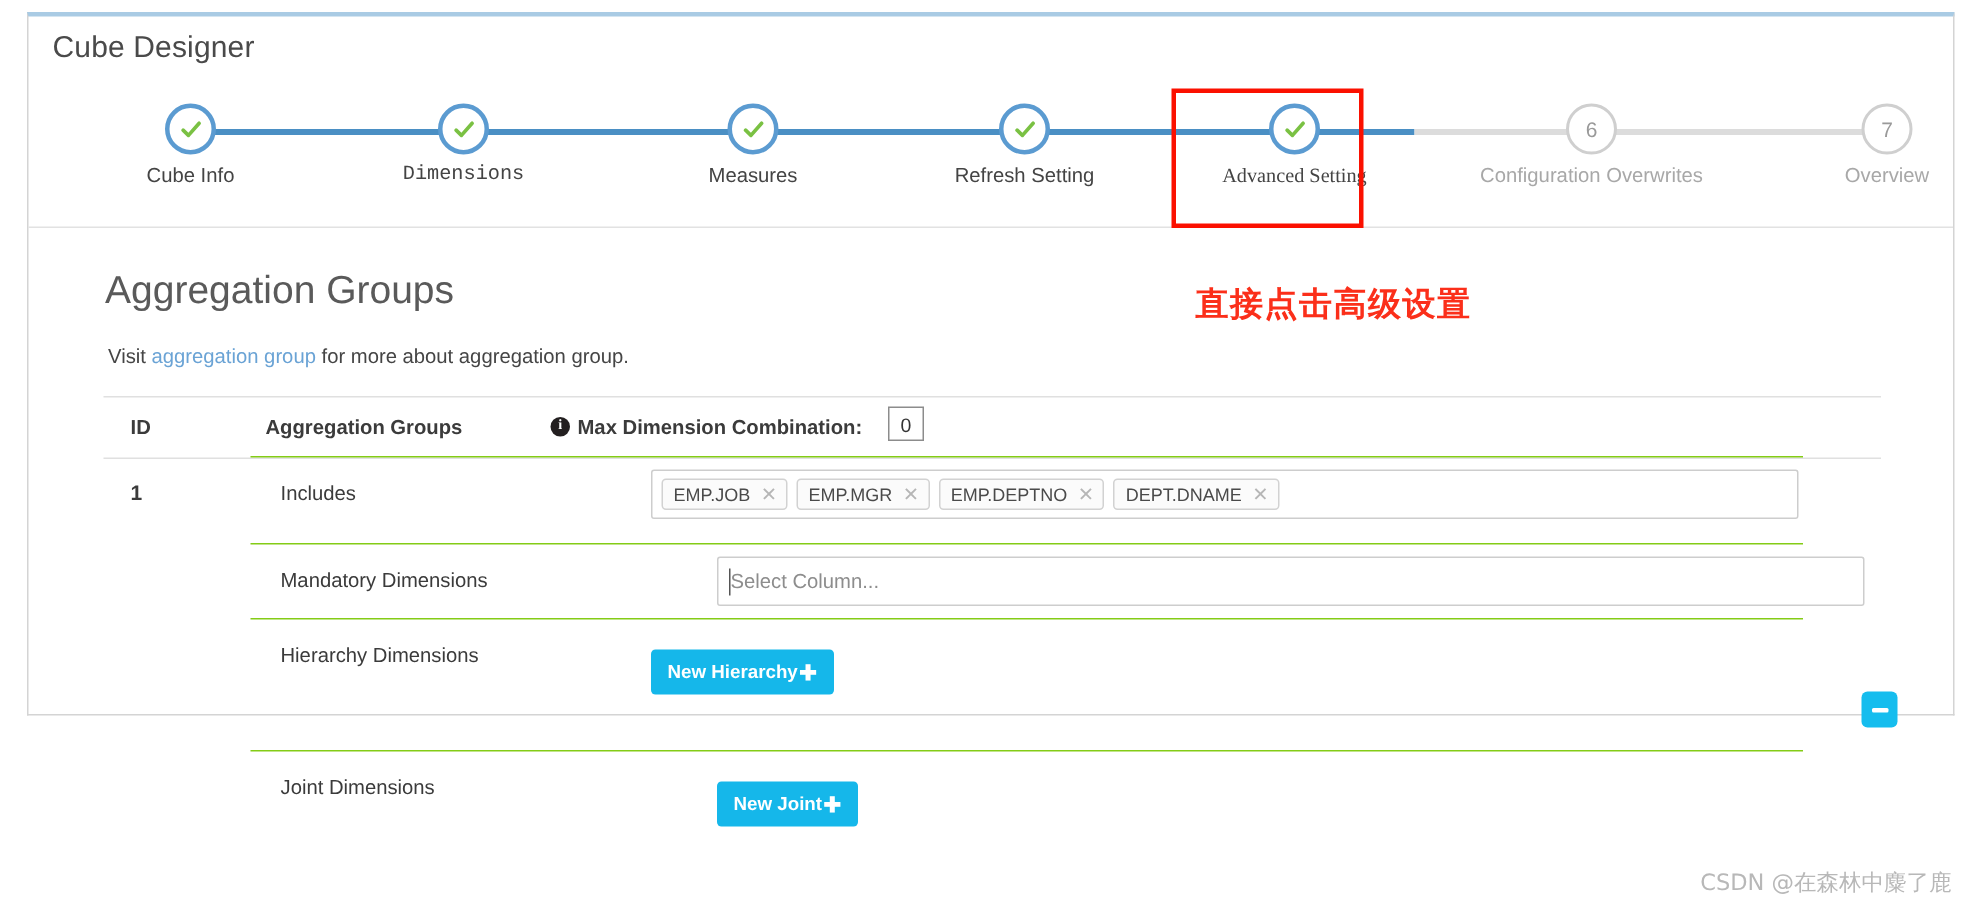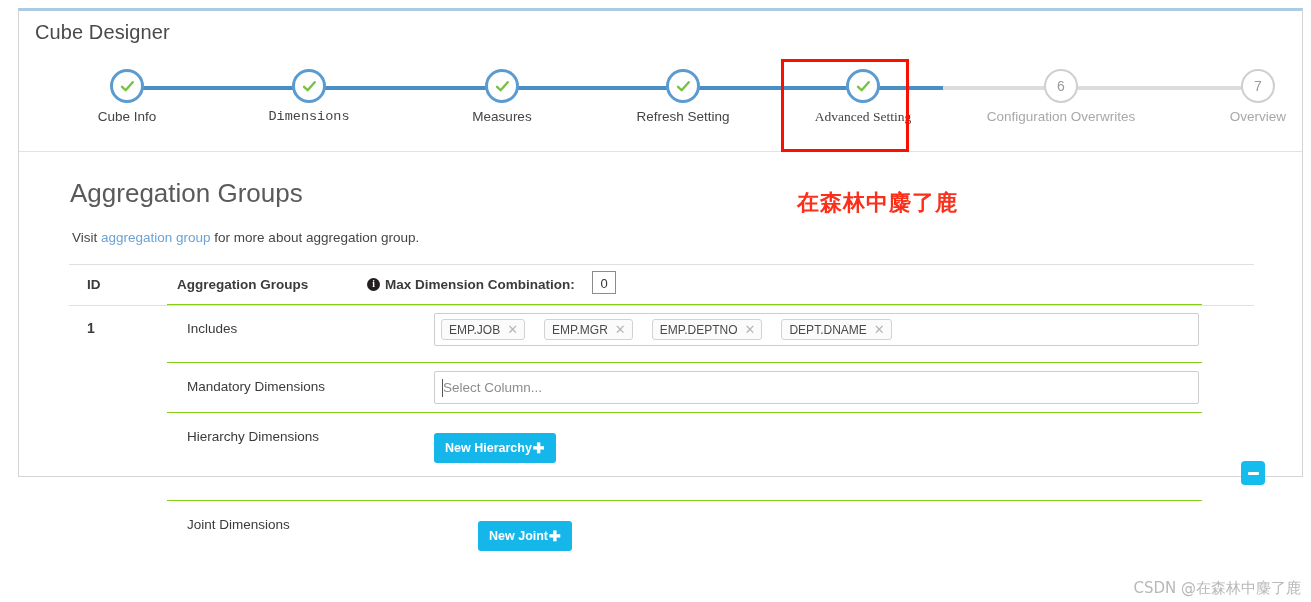--- a/index.html
+++ b/index.html
@@ -239,21 +239,21 @@
 
   .multiselect {
     width: 765px;
     min-height: 33px;
     border: 1px solid #cdcdcd;
     background: #fff;
     box-sizing: border-box;
     padding: 5px 6px;
     display: flex;
     align-items: center;
-    gap: 19px;
+    gap: 6px;
     border-radius: 2px;
   }
   .tag {
     display: inline-flex;
     align-items: center;
     gap: 7px;
     border: 1px solid #d2d2d2;
     background: #fbfbfb;
     border-radius: 3px;
     padding: 2px 6px 2px 7px;
@@ -271,20 +271,21 @@
     width: 765px;
     height: 33px;
     border: 1px solid #cdcdcd;
     background: #fff;
     box-sizing: border-box;
     border-radius: 2px;
     display: flex;
     align-items: center;
     padding-left: 8px;
     position: relative;
+    margin-left: 44px;
   }
   .caret {
     position: absolute;
     left: 7px;
     top: 7px;
     width: 1px;
     height: 18px;
     background: #555;
   }
   .placeholder {
@@ -427,21 +428,21 @@
     <div class="hr-top"></div>
 
     <div class="content">
 
       <div class="section-title">Aggregation Groups</div>
 
       <div class="section-sub">
         <span>Visit </span><a href="#">aggregation group</a><span> for more about aggregation group.</span>
       </div>
 
-      <div class="annotation">在森林中麋了鹿</div>
+      <div class="annotation">直接点击高级设置</div>
 
       <div class="tbl-head">
         <div class="th th-id">ID</div>
         <div class="th th-group">Aggregation Groups</div>
         <div class="th th-max">
           <span class="info-icon">i</span>
           <span>Max Dimension Combination:</span>
         </div>
         <div class="max-input">0</div>
       </div>

